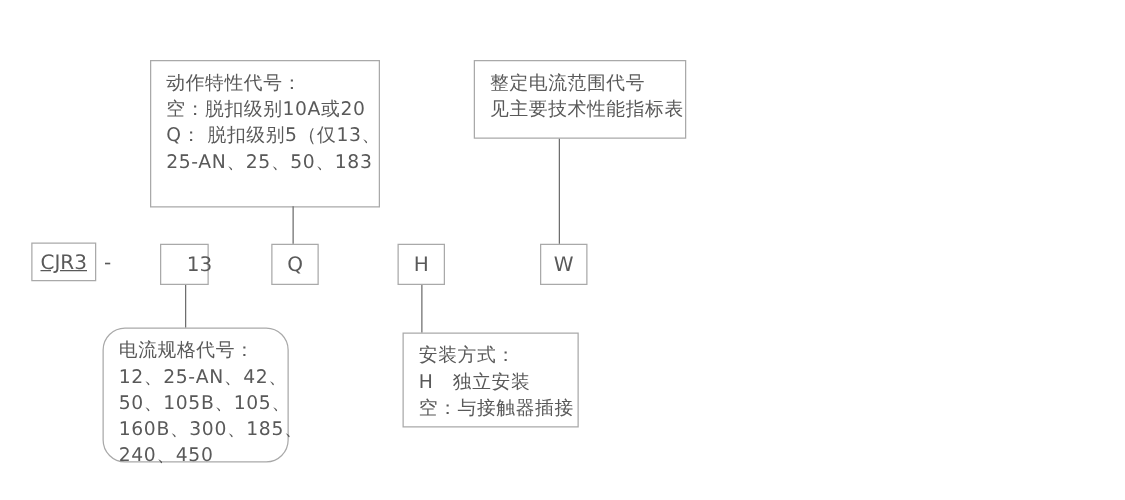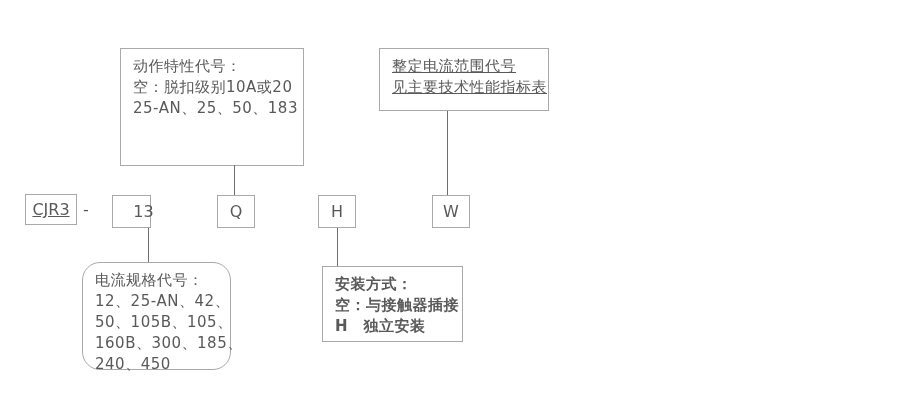--- a/index.html
+++ b/index.html
@@ -47,44 +47,45 @@
     align-items: center;
     justify-content: center;
   }
   .connector {
     position: absolute;
     width: 1px;
     background: #6e6e6e;
   }
   
   #callout-action   { left: 120px; top: 36px;  width: 184px; height: 118px; }
-  #callout-range    { left: 379px; top: 36px;  width: 170px; height: 63px; text-decoration: underline;  }
+  #callout-range    { left: 379px; top: 36px;  width: 170px; height: 63px;  }
   #callout-spec     { left: 82px;  top: 250px; width: 149px; height: 108px; border-radius: 18px; }
-  #callout-mounting { left: 322px; top: 254px; width: 141px; height: 76px; font-weight: bold;  }
+  #callout-mounting { left: 322px; top: 254px; width: 141px; height: 76px;  }
 
   #box-prefix { left: 25px;  top: 182px; width: 52px; height: 31px; text-decoration: underline; }
   #sep-dash   { left: 80px;  top: 182px; width: 12px; height: 31px; }
-  #box-13     { left: 112px; top: 183px; width: 39px; height: 33px; padding-left: 24px; }
+  #box-13     { left: 128px; top: 183px; width: 39px; height: 33px; padding-left: 24px; }
   #box-q      { left: 217px; top: 183px; width: 38px; height: 33px; }
   #box-h      { left: 318px; top: 183px; width: 38px; height: 33px; }
   #box-w      { left: 432px; top: 183px; width: 38px; height: 33px; }
 
   #conn-action   { left: 234px; top: 153px; height: 30px; }
   #conn-range    { left: 447px; top: 99px;  height: 84px; }
   #conn-spec     { left: 148px; top: 216px; height: 34px; }
   #conn-mounting { left: 337px; top: 216px; height: 38px; }
 </style>
 </head>
 <body>
 
 <div class="canvas">
 
   <div class="callout" id="callout-action">
     <div class="line">动作特性代号：</div>
     <div class="line">空：脱扣级别10A或20</div>
+    <div class="line">Q： 脱扣级别5（仅13、</div>
     <div class="line">25-AN、25、50、183</div>
   </div>
 
   <div class="callout" id="callout-range">
     <div class="line">整定电流范围代号</div>
     <div class="line">见主要技术性能指标表</div>
   </div>
 
   <div class="code-box" id="box-prefix">
     <span>CJR3</span>
@@ -108,22 +109,22 @@
   <div class="callout" id="callout-spec">
     <div class="line">电流规格代号：</div>
     <div class="line">12、25-AN、42、</div>
     <div class="line">50、105B、105、</div>
     <div class="line">160B、300、185、</div>
     <div class="line">240、450</div>
   </div>
 
   <div class="callout" id="callout-mounting">
     <div class="line">安装方式：</div>
+    <div class="line">H　独立安装</div>
     <div class="line">空：与接触器插接</div>
-    <div class="line">H　独立安装</div>
   </div>
 
   <div class="connector" id="conn-action"></div>
   <div class="connector" id="conn-range"></div>
   <div class="connector" id="conn-spec"></div>
   <div class="connector" id="conn-mounting"></div>
 
 </div>
 
 </body></html>

